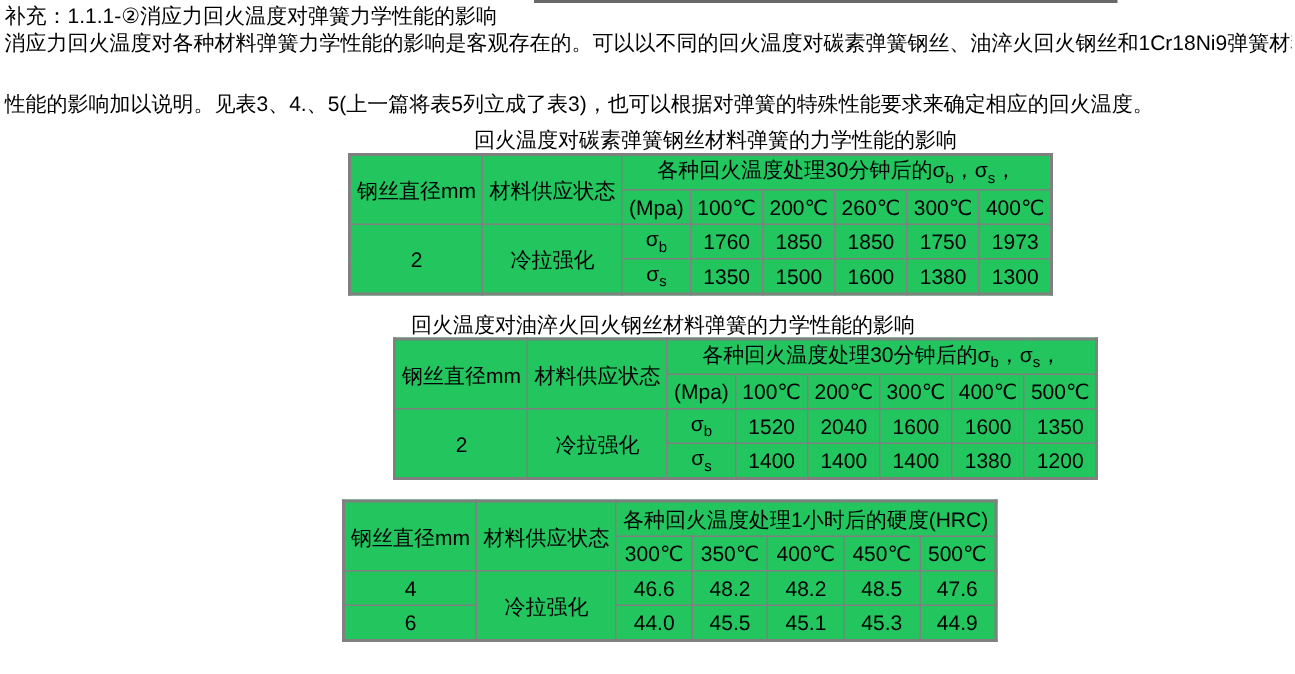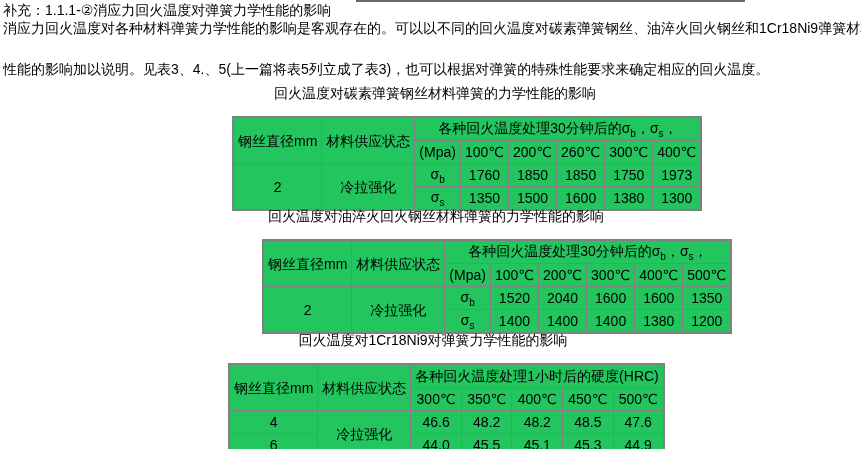--- a/index.html
+++ b/index.html
@@ -2,21 +2,21 @@
 <html><head>
 <meta charset="utf-8">
 <style>
   html,body{margin:0;padding:0;background:#ffffff;}
   body{width:863px;height:449px;position:relative;overflow:hidden;
        font-family:"Liberation Sans","DejaVu Sans",sans-serif;
        font-size:14px;color:#000;}
   .topline{position:absolute;left:356px;top:0;width:389px;height:2px;background:#696969;}
   .textline{position:absolute;left:3px;white-space:nowrap;overflow:hidden;width:858px;line-height:17px;}
   .tbl-block{position:absolute;}
-  .tbl-title{text-align:center;height:15px;line-height:15px;margin-bottom:15px;}
+  .tbl-title{text-align:right;height:15px;line-height:15px;margin-bottom:1px;}
   table{border-collapse:collapse;border:2px solid #808080;background:#22c55e;}
   td{border:1px solid #808080;padding:1px 4px;height:20px;text-align:center;
      vertical-align:middle;white-space:nowrap;font-size:14px;line-height:16px;}
   sub{font-size:10px;line-height:1;}
 </style>
 </head>
 <body>
 
 <div class="topline"></div>
 
@@ -116,21 +116,20 @@
       <td>1400</td>
       <td>1400</td>
       <td>1380</td>
       <td>1200</td>
     </tr>
   </tbody>
     </table>
 </div>
 
 <div class="tbl-block" style="left:228px;top:333px;width:410px;">
-  <div class="tbl-title">回火温度对1Cr18Ni9对弹簧力学性能的影响</div>
   <table>
     <colgroup>
       <col style="width:64px">
         <col style="width:86px">
       <col style="width:50px">
         <col style="width:50px">
         <col style="width:50px">
         <col style="width:50px">
         <col style="width:50px">
     </colgroup>

